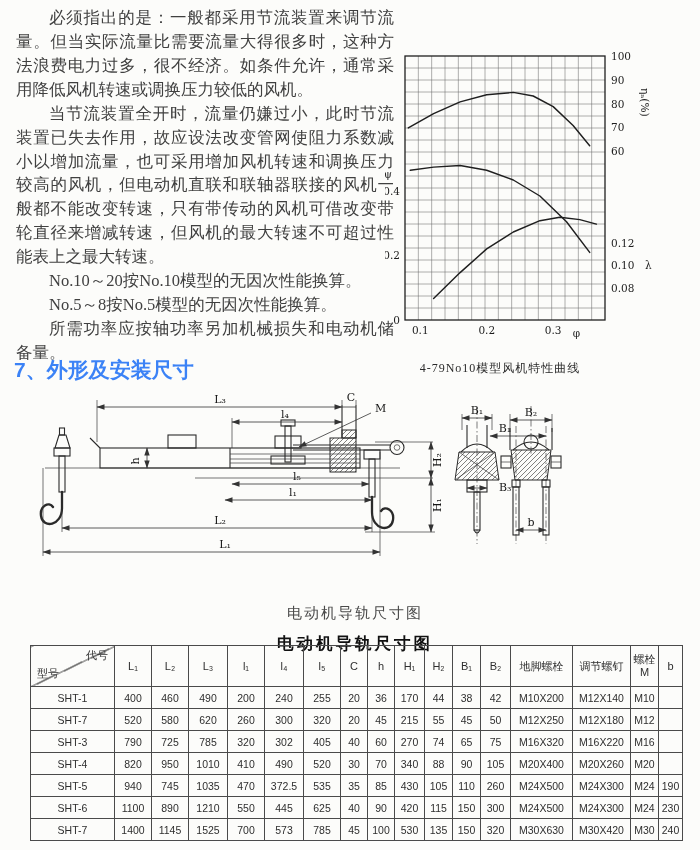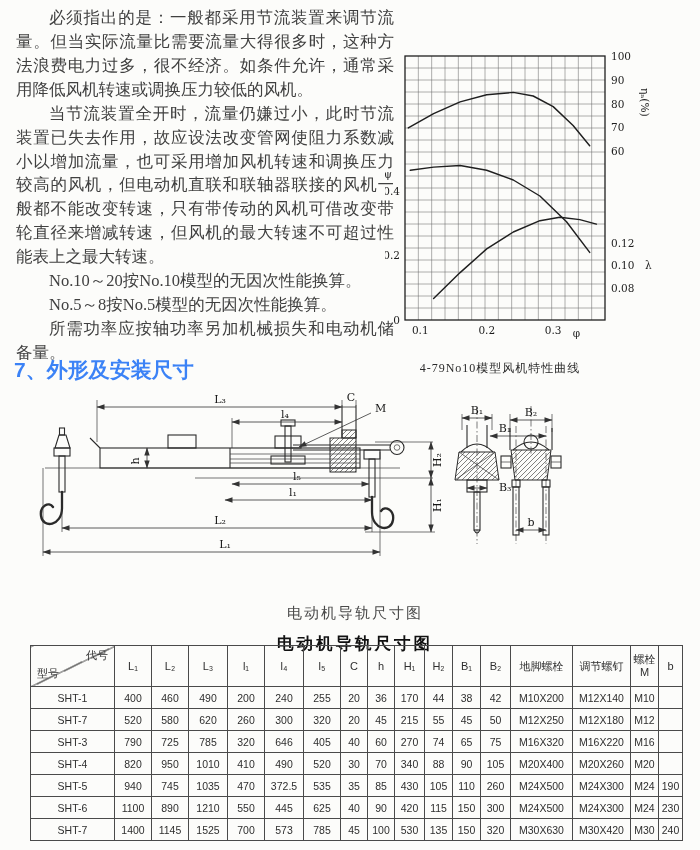--- a/index.html
+++ b/index.html
@@ -346,21 +346,21 @@
           <td>M12X180</td>
           <td>M12</td>
           <td></td>
         </tr>
         <tr>
           <td>SHT-3</td>
           <td>790</td>
           <td>725</td>
           <td>785</td>
           <td>320</td>
-          <td>646</td>
+          <td>302</td>
           <td>405</td>
           <td>40</td>
           <td>60</td>
           <td>270</td>
           <td>74</td>
           <td>65</td>
           <td>75</td>
           <td>M16X320</td>
           <td>M16X220</td>
           <td>M16</td>

